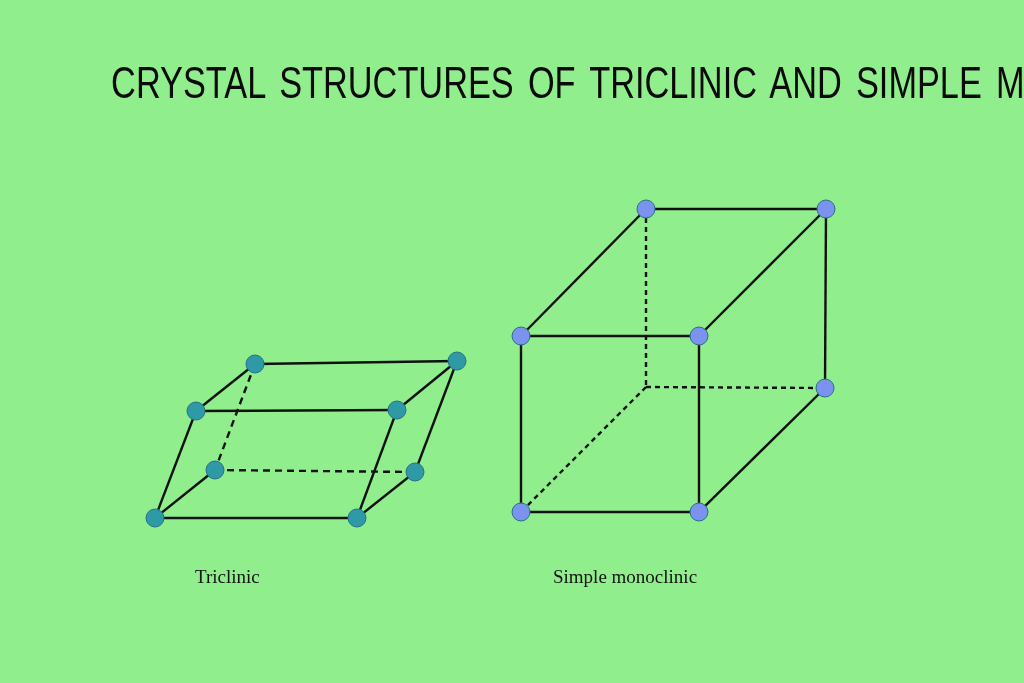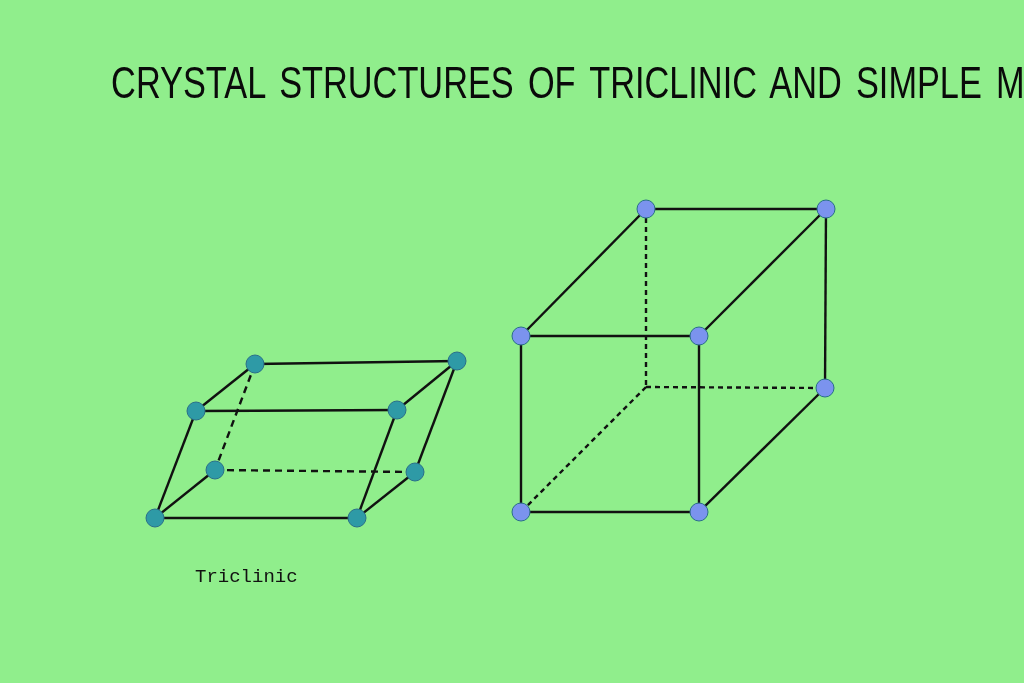--- a/index.html
+++ b/index.html
@@ -32,21 +32,21 @@
       white-space: nowrap;
       word-spacing: 6px;
     }
     svg.diagram {
       position: absolute;
       left: 0;
       top: 0;
     }
     .label {
       position: absolute;
-      font-family: Liberation Mono, monospace;
+      font-family: Liberation Serif, serif;
       font-size: 19px;
       color: #111111;
       white-space: nowrap;
     }
     .label-triclinic { left: 195px; top: 566px; }
     .label-mono { left: 553px; top: 566px; }
   </style>
 </head>
 <body>
 
@@ -105,13 +105,14 @@
           <circle cx="521" cy="336" r="9" fill="#7b93ee" stroke="#2a6e8a" stroke-width="1"></circle>
           <circle cx="699" cy="336" r="9" fill="#7b93ee" stroke="#2a6e8a" stroke-width="1"></circle>
           <circle cx="825" cy="388" r="9" fill="#7b93ee" stroke="#2a6e8a" stroke-width="1"></circle>
           <circle cx="521" cy="512" r="9" fill="#7b93ee" stroke="#2a6e8a" stroke-width="1"></circle>
           <circle cx="699" cy="512" r="9" fill="#7b93ee" stroke="#2a6e8a" stroke-width="1"></circle>
         </g>
     </g>
   </svg>
 
   <div class="label label-triclinic">Triclinic</div>
+  <div class="label label-mono">Simple monoclinic</div>
 </div>
 
 </body></html>

